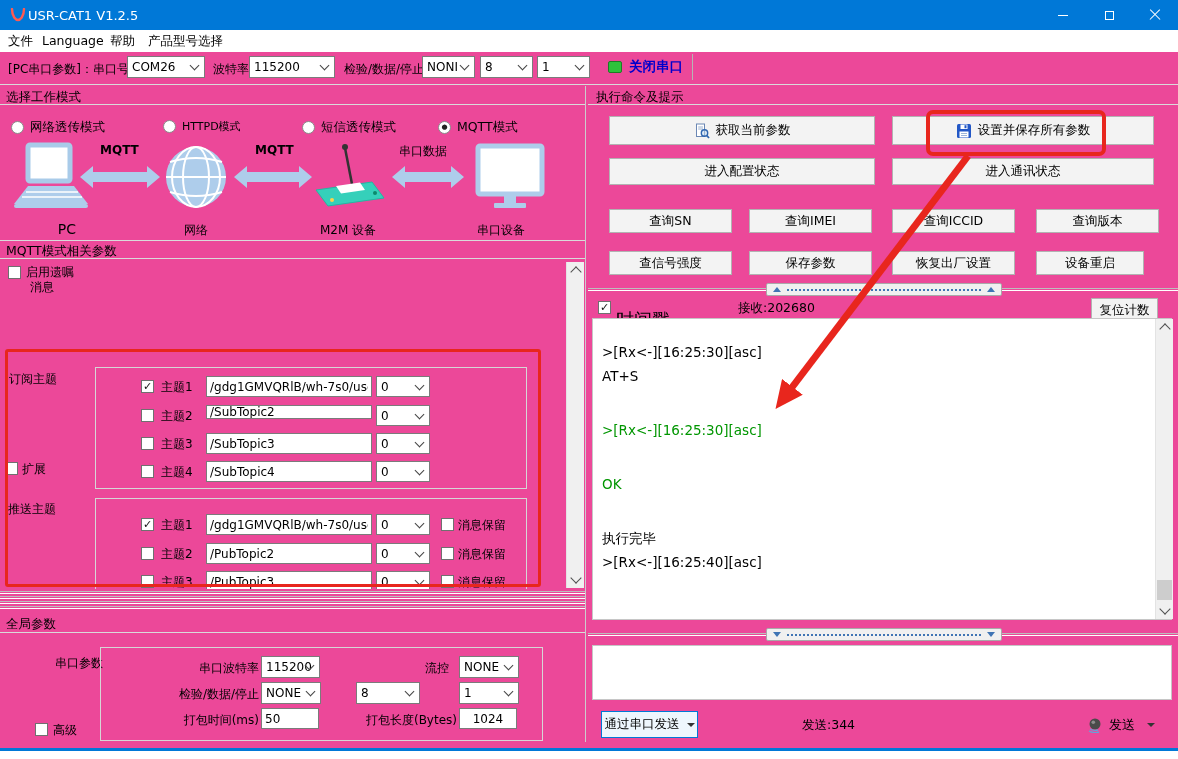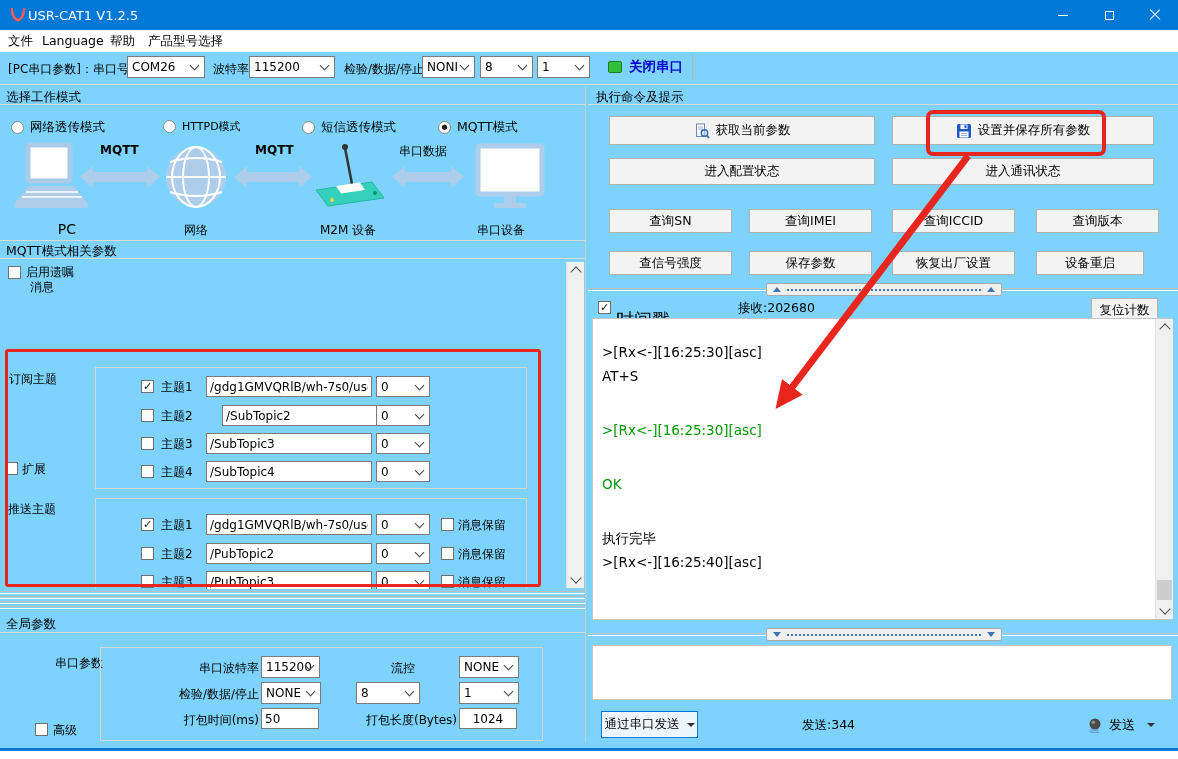--- a/index.html
+++ b/index.html
@@ -1,16 +1,16 @@
 <!DOCTYPE html>
 <html><head>
 <meta charset="utf-8">
 <style>
   html,body{margin:0;padding:0;background:#fff}
-  #app{position:relative;width:1178px;height:759px;background:#7dd3fc;overflow:hidden;
+  #app{position:relative;width:1178px;height:759px;background:#ec4899;overflow:hidden;
        font-family:"DejaVu Sans","Liberation Sans",sans-serif;color:#000;font-size:12px}
   .a{position:absolute}
   
   .titlebar{left:0;top:0;width:1178px;height:30px;background:#0078d7;display:flex;align-items:center}
   .title-text{color:#fff;font-size:13px;margin-left:8px}
   .win-btns{position:absolute;right:0;top:0;height:30px;display:flex}
   .win-btn{width:46px;height:30px;display:flex;align-items:center;justify-content:center}
   .ic-min{width:10px;height:1px;background:#fff}
   .ic-max{width:9px;height:9px;border:1px solid #fff;box-sizing:border-box}
   .ic-close{position:relative;width:12px;height:12px}
@@ -192,21 +192,21 @@
       <span class="a lbl" style="left:65px;top:3px">主题1</span>
       <input class="a input" style="left: 110px; top: 0px; width: 166px; height: 21px;" value="/gdg1GMVQRlB/wh-7s0/user/">
       <div class="a combo" style="left:280px;top:0;width:54px;height:21px">
           <span class="val">0</span>
         </div>
     </div>
 
     <div class="a" style="left:0;top:37px;width:432px;height:21px">
       <span class="a chk" style="left:45px;top:4px"></span>
       <span class="a lbl" style="left:65px;top:3px">主题2</span>
-      <input class="a input" style="left: 110px; top: 0px; width: 166px; height: 21px; margin-left: 16px;" value="/SubTopic2">
+      <input class="a input" style="left: 110px; top: 0px; width: 166px; height: 14px;" value="/SubTopic2">
       <div class="a combo" style="left:280px;top:0;width:54px;height:21px">
           <span class="val">0</span>
         </div>
     </div>
 
     <div class="a" style="left:0;top:65px;width:432px;height:21px">
       <span class="a chk" style="left:45px;top:4px"></span>
       <span class="a lbl" style="left:65px;top:3px">主题3</span>
       <input class="a input" style="left: 110px; top: 0px; width: 166px; height: 21px;" value="/SubTopic3">
       <div class="a combo" style="left:280px;top:0;width:54px;height:21px">
@@ -283,21 +283,21 @@
   <div class="a group-title" style="left:6px;top:616px">全局参数</div>
   <div class="a hline" style="left:0;top:632px;width:585px"></div>
   <div class="a lbl" style="left:55px;top:655px">串口参数</div>
 
   <div class="a fieldset" style="left:100px;top:647px;width:443px;height:94px">
 
     <div class="a lbl" style="left:30px;top:12px;width:128px;text-align:right">串口波特率</div>
     <div class="a combo" style="left:160px;top:8px;width:59px;height:22px">
         <span class="val">115200</span>
       </div>
-    <div class="a lbl" style="left:290px;top:12px;width:58px;text-align:left">流控</div>
+    <div class="a lbl" style="left:290px;top:12px;width:58px;text-align:right">流控</div>
     <div class="a combo" style="left:358px;top:8px;width:60px;height:22px">
         <span class="val">NONE</span>
       </div>
 
     <div class="a lbl" style="left:10px;top:38px;width:148px;text-align:right">检验/数据/停止</div>
     <div class="a combo" style="left:160px;top:34px;width:60px;height:22px">
         <span class="val">NONE</span>
       </div>
     <div class="a combo" style="left:255px;top:34px;width:64px;height:22px">
         <span class="val">8</span>

